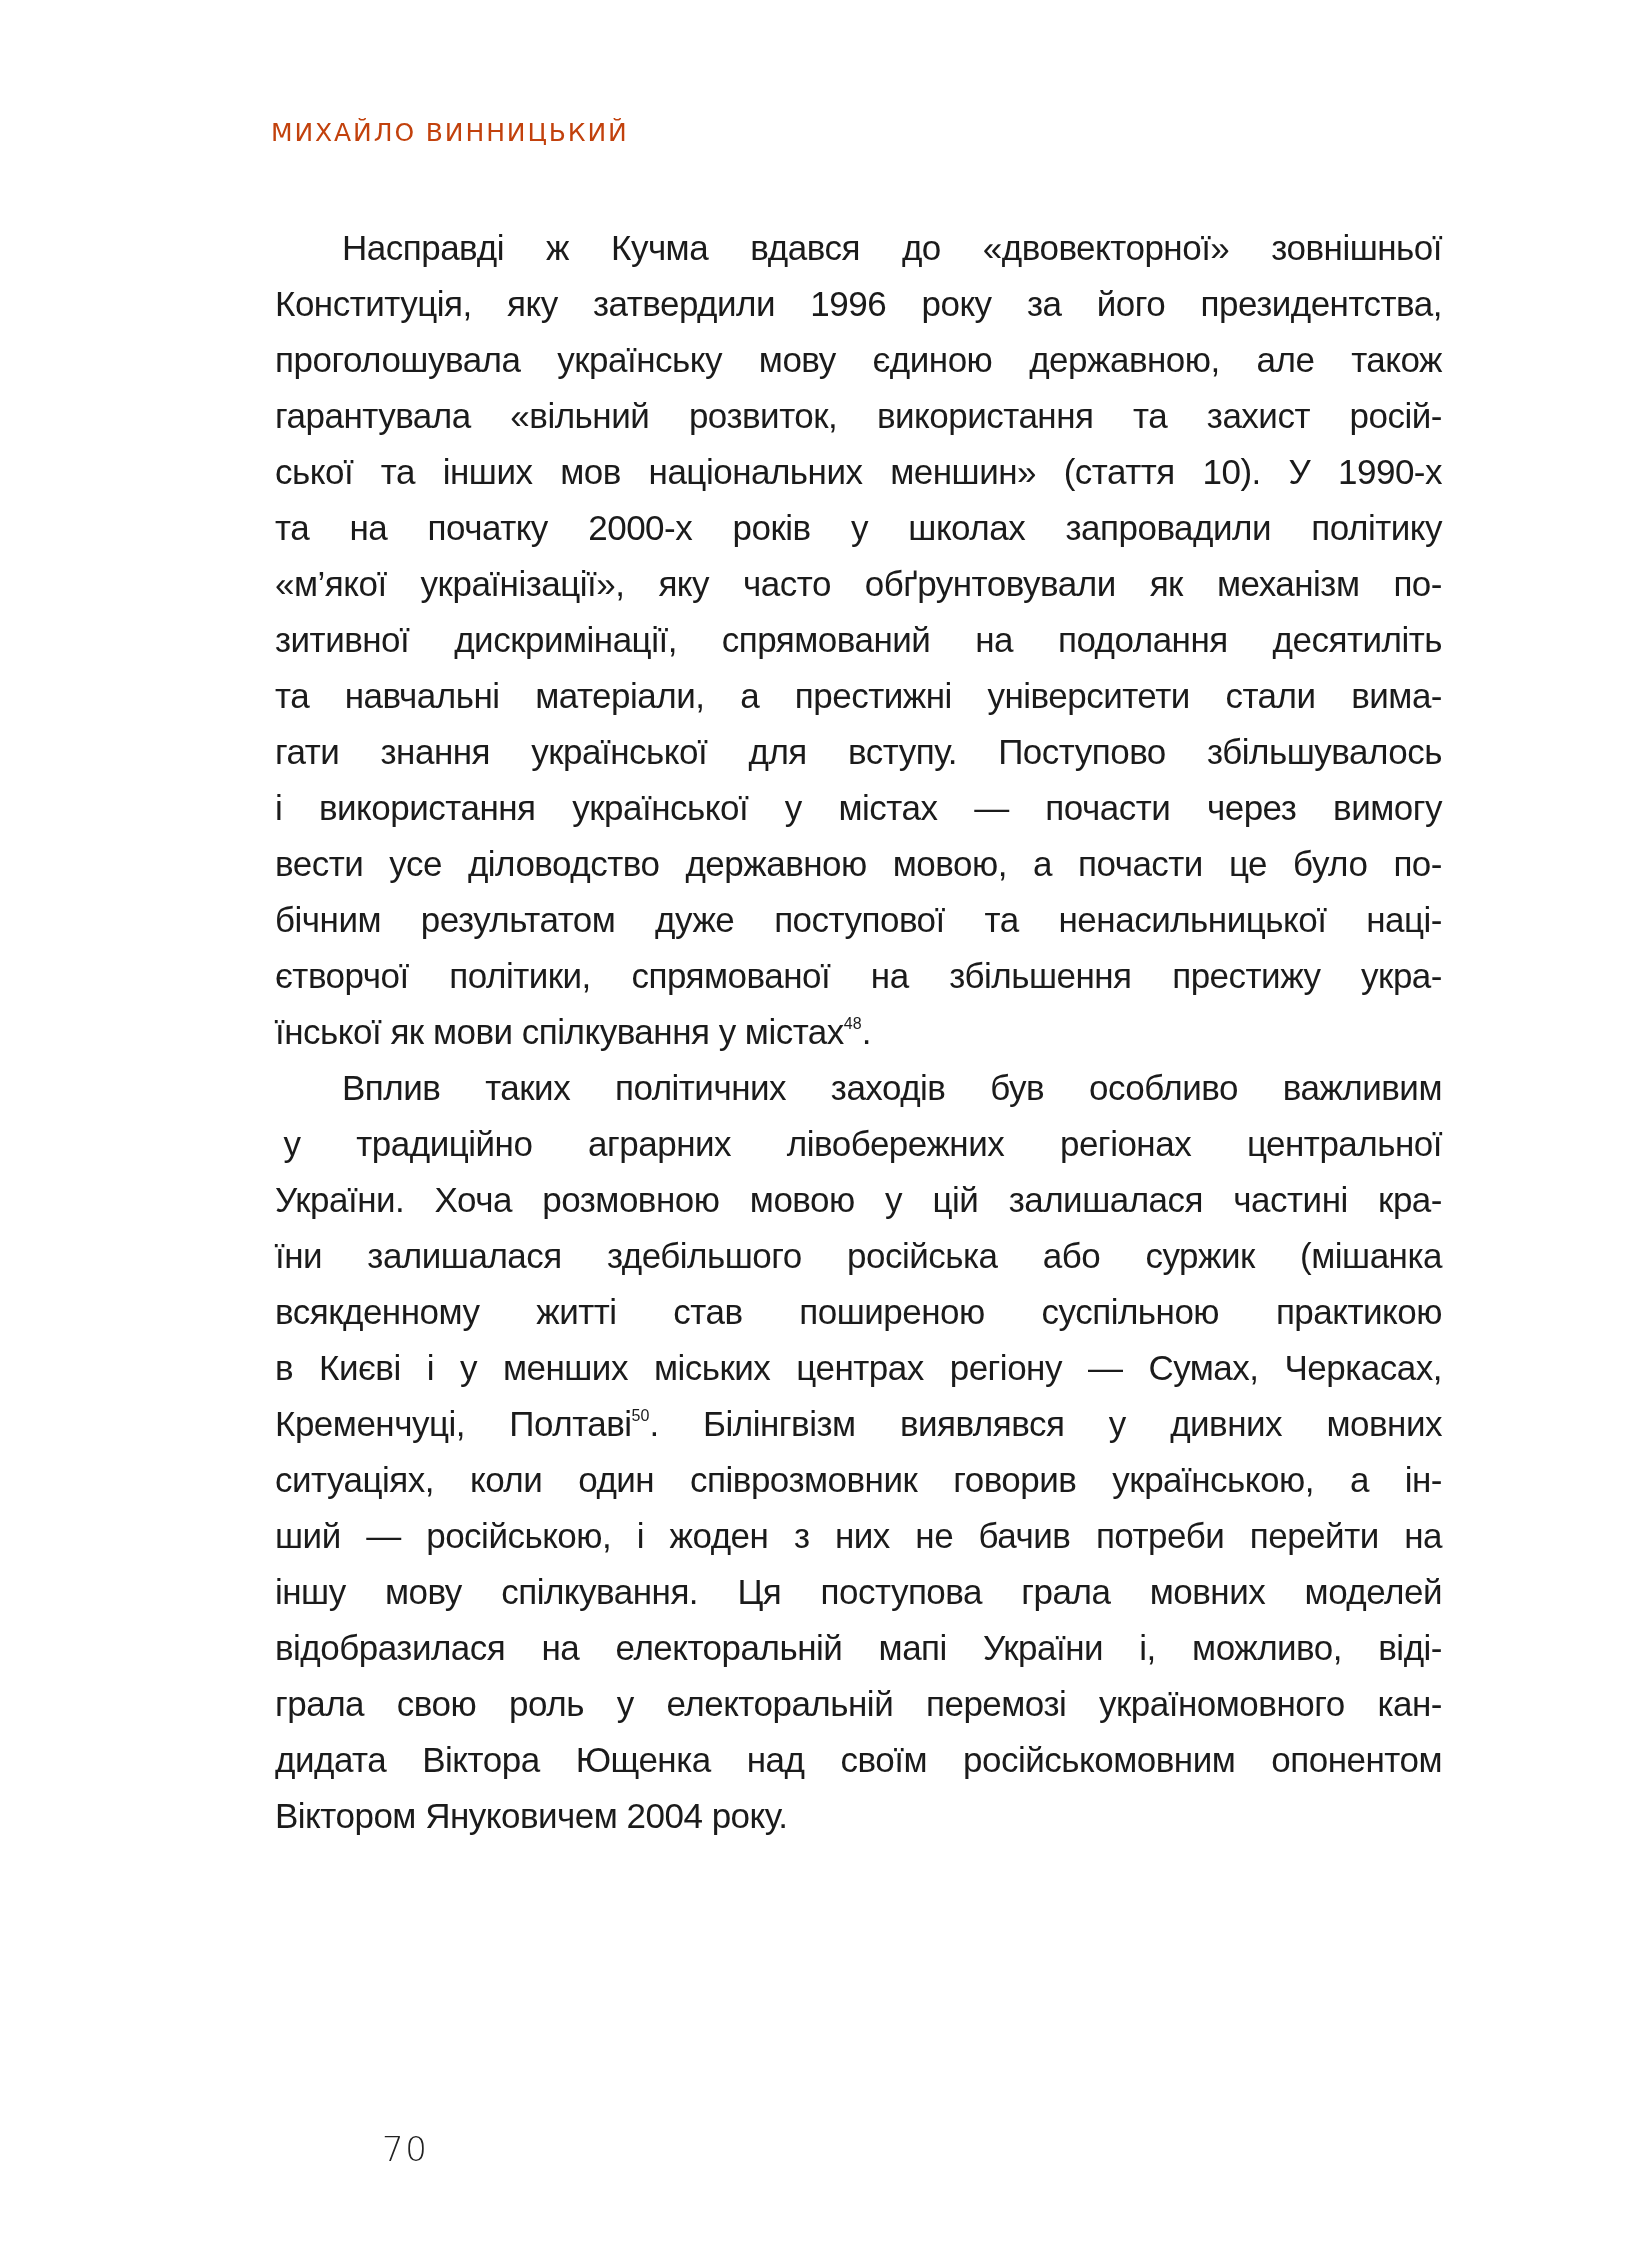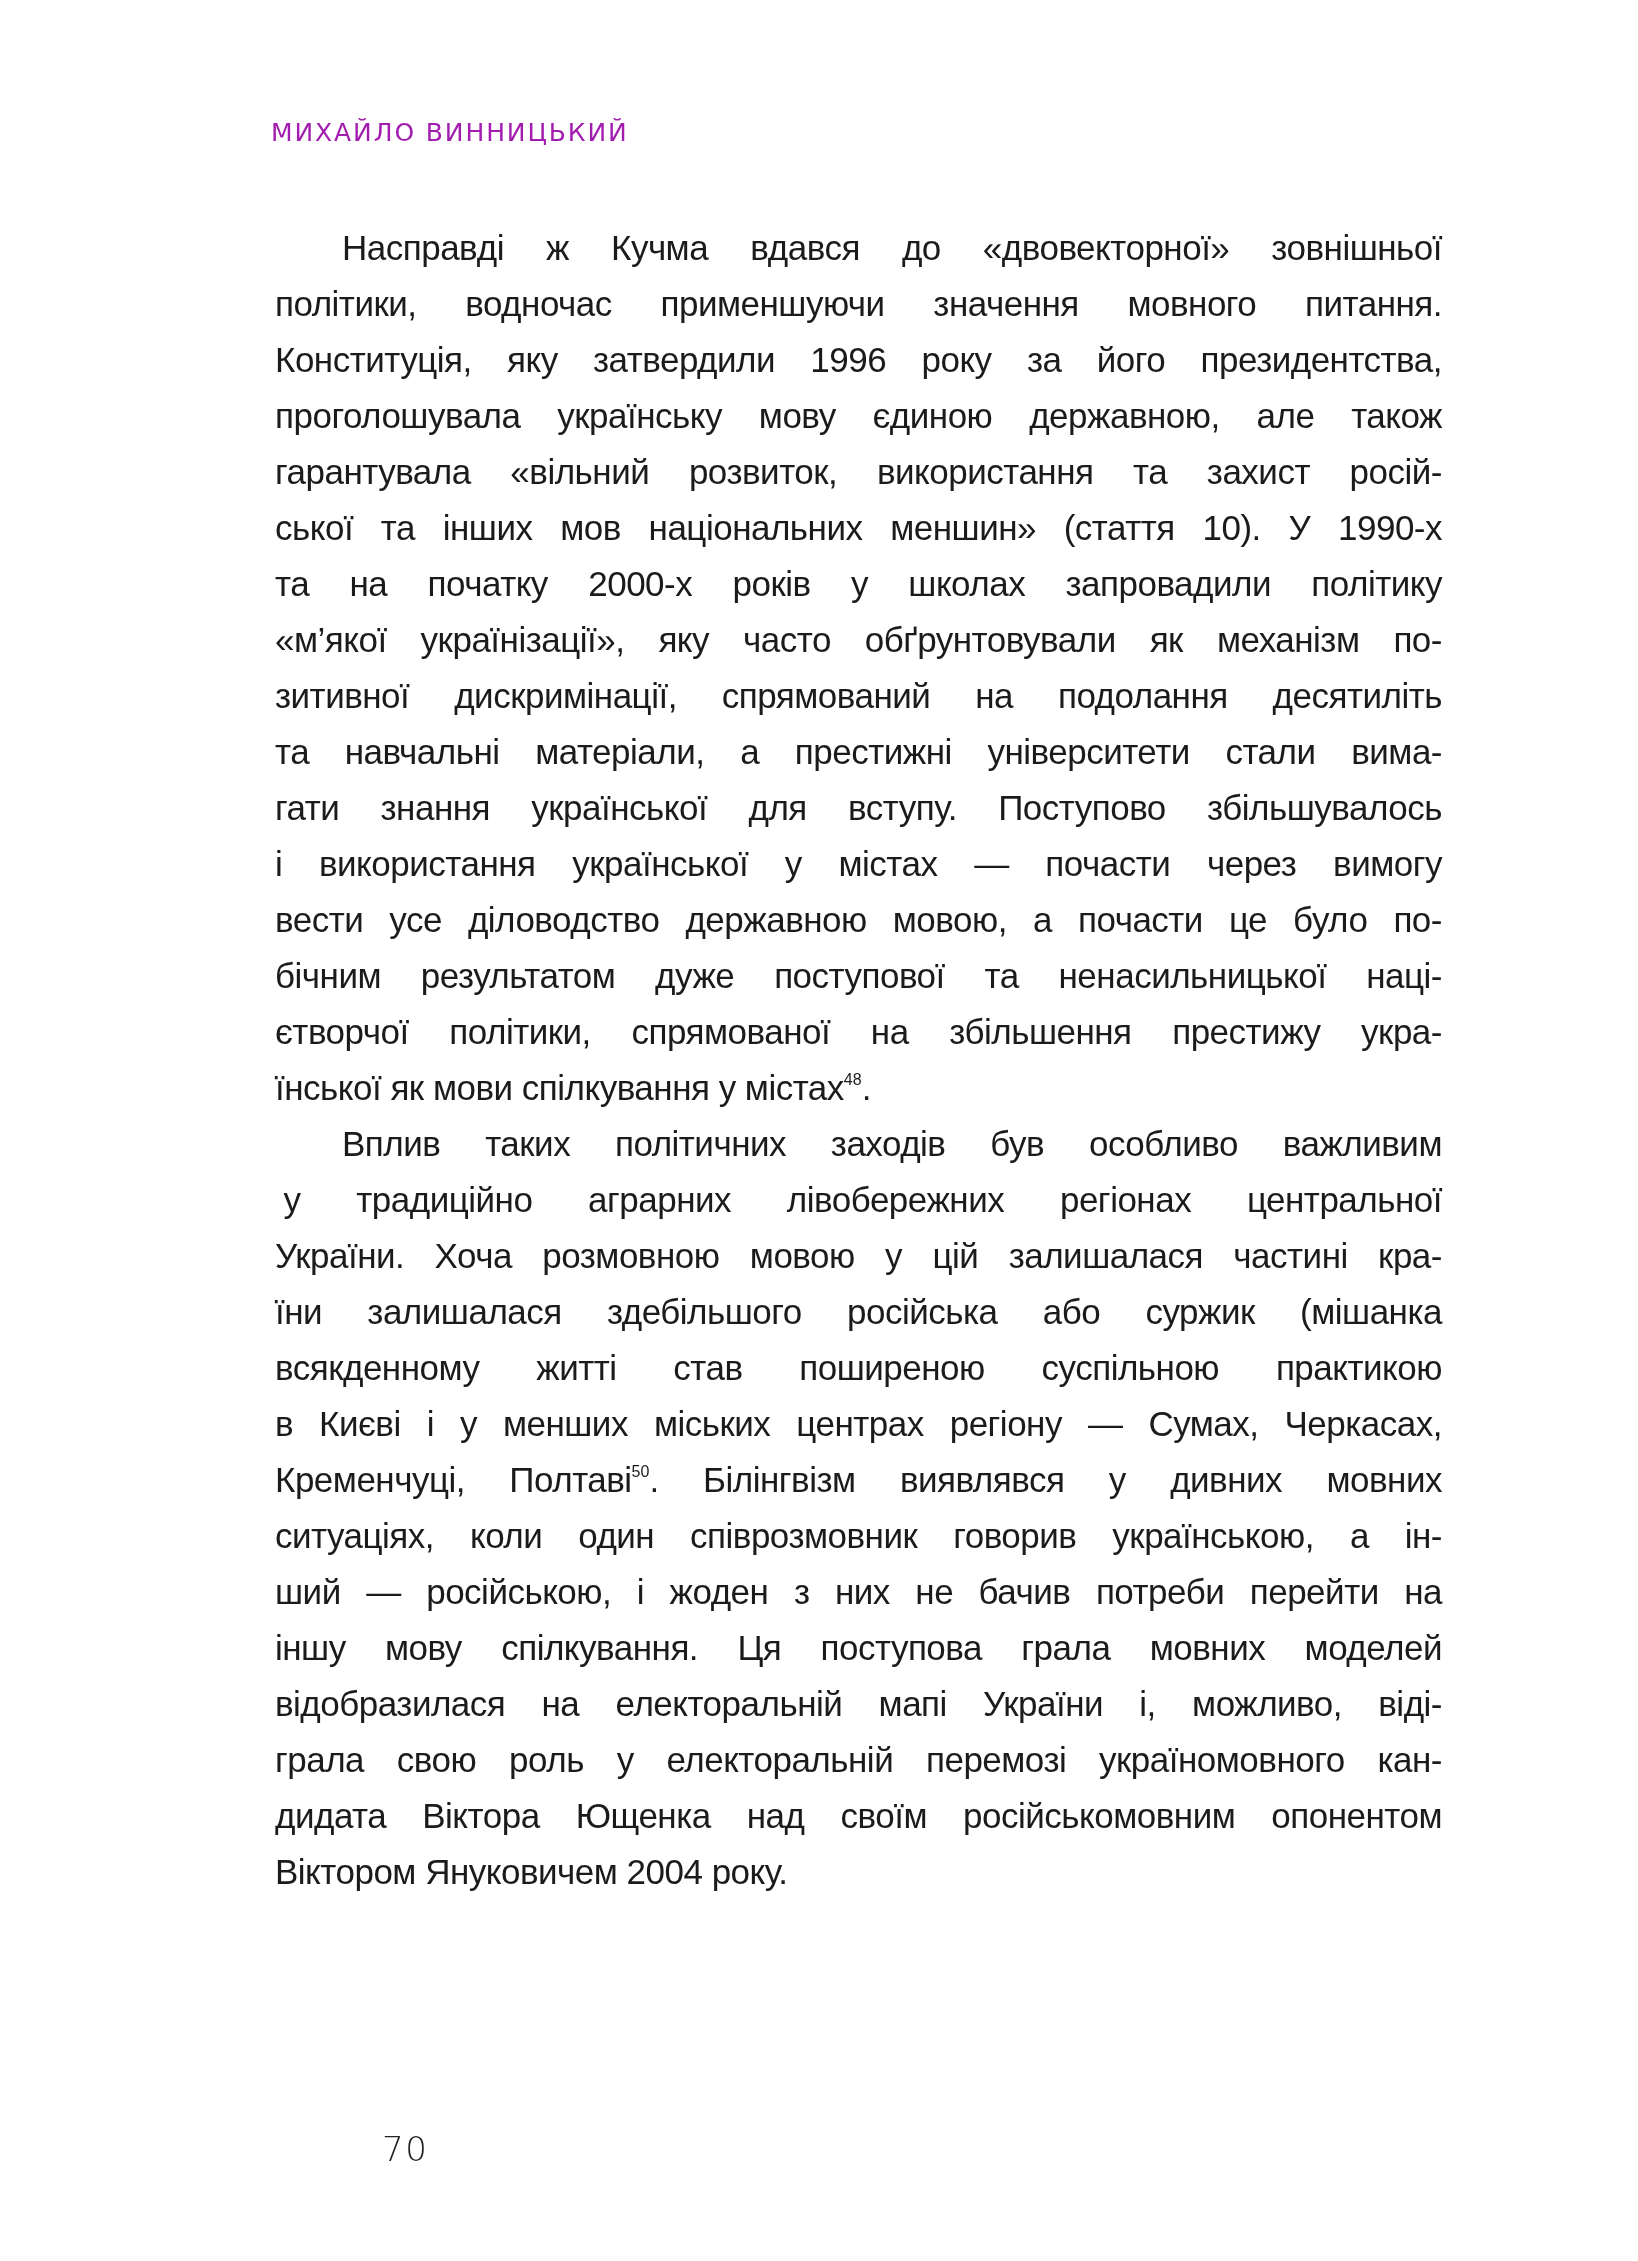--- a/index.html
+++ b/index.html
@@ -14,21 +14,21 @@
     overflow: hidden;
     color: #1b1b1b;
   }
   .running-head {
     position: absolute;
     left: 271px;
     top: 118px;
     font-family: "DejaVu Sans", sans-serif;
     font-size: 25px;
     letter-spacing: 1.9px;
-    color: #a21caf;
+    color: #c2410c;
     white-space: nowrap;
     font-weight: 400;
   }
   .text-block {
     position: absolute;
     left: 275px;
     top: 220px;
     width: 1167px;
   }
   .line {
@@ -73,21 +73,20 @@
 </head>
 <body>
 
 <div class="page">
   <div class="running-head">МИХАЙЛО ВИННИЦЬКИЙ</div>
 
   <div class="text-block">
 
     <div class="paragraph">
       <span class="line indent">Насправді ж Кучма вдався до «двовекторної» зовнішньої</span>
-      <span class="line">політики, водночас применшуючи значення мовного питання.</span>
       <span class="line">Конституція, яку затвердили 1996 року за його президентства,</span>
       <span class="line">проголошувала українську мову єдиною державною, але також</span>
       <span class="line">гарантувала «вільний розвиток, використання та захист росій-</span>
       <span class="line">ської та інших мов національних меншин» (стаття 10). У 1990-х</span>
       <span class="line">та на початку 2000-х років у школах запровадили політику</span>
       <span class="line">«м’якої українізації», яку часто обґрунтовували як механізм по-</span>
       <span class="line">зитивної дискримінації, спрямований на подолання десятиліть</span>
       <span class="line">та навчальні матеріали, а престижні університети стали вима-</span>
       <span class="line">гати знання української для вступу. Поступово збільшувалось</span>
       <span class="line">і використання української у містах — почасти через вимогу</span>

